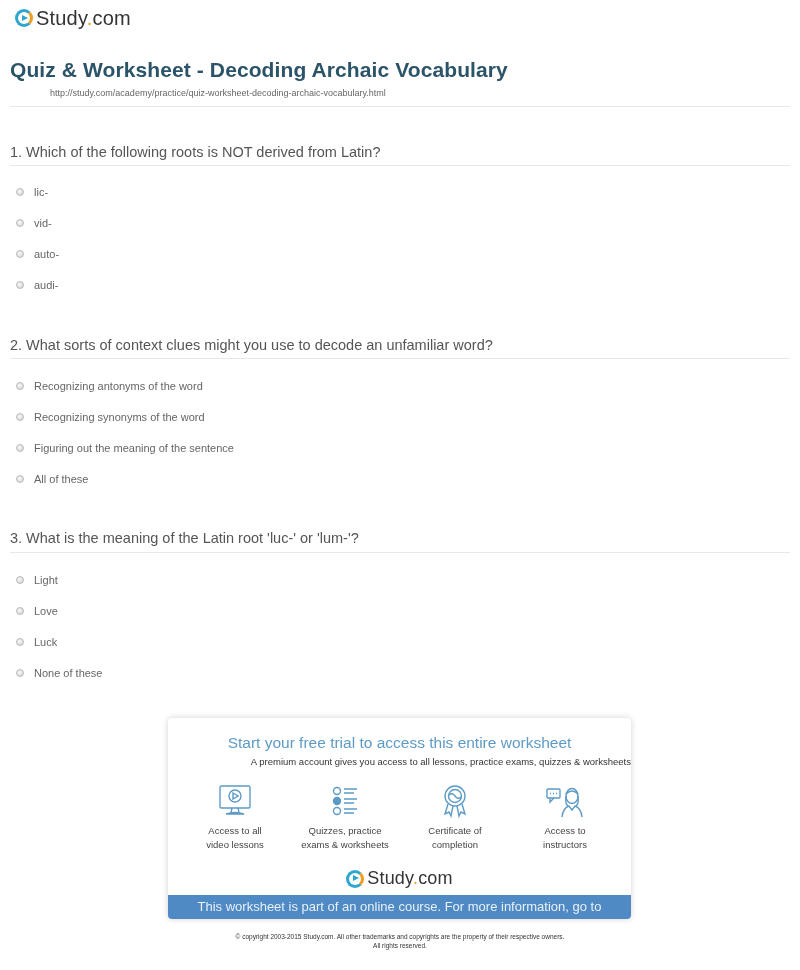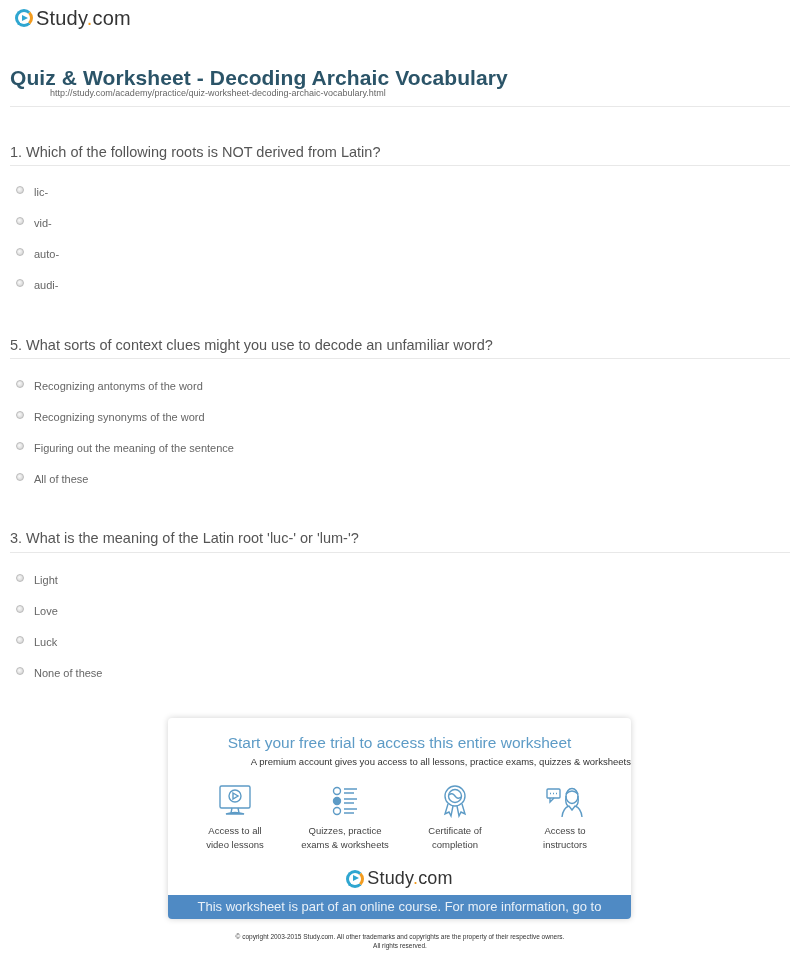--- a/index.html
+++ b/index.html
@@ -5,26 +5,26 @@
     * { box-sizing: border-box; margin: 0; padding: 0; }
     html, body { width: 800px; height: 970px; background: #ffffff; overflow: hidden; }
     body { font-family: "DejaVu Sans", "Liberation Sans", sans-serif; color: #555; position: relative; }
 
     .logo { position: absolute; left: 15px; top: 5px; display: flex; align-items: center; height: 26px; }
     .logo-icon { width: 18px; height: 18px; border-radius: 50%; border: 3px solid #2fa6d0; border-right-color: #f39c1f; position: relative; margin-right: 3px; }
     .logo-icon::after { content: ""; position: absolute; left: 4px; top: 2.5px; border-left: 6px solid #2fa6d0; border-top: 3.5px solid transparent; border-bottom: 3.5px solid transparent; }
     .logo-text { font-family: "Liberation Sans", sans-serif; font-size: 20px; color: #333; letter-spacing: 0.2px; }
     .logo-text .dot { color: #f39c1f; }
 
-    .title { position: absolute; left: 10px; top: 58px; font-size: 21px; font-weight: bold; color: #2b5468; font-family: "Liberation Sans", sans-serif; letter-spacing: 0.1px; margin-top: 8px; }
+    .title { position: absolute; left: 10px; top: 58px; font-size: 21px; font-weight: bold; color: #2b5468; font-family: "Liberation Sans", sans-serif; letter-spacing: 0.1px; }
     .url { position: absolute; left: 10px; top: 88px; font-size: 9px; color: #666; font-family: "Liberation Sans", sans-serif; margin-left: 40px; }
     .divider { position: absolute; left: 10px; width: 780px; height: 1px; background: #e8e8e8; }
 
     .question { position: absolute; left: 10px; font-size: 14.5px; color: #555; font-family: "Liberation Sans", sans-serif; }
-    .option { position: absolute; left: 16px; display: flex; font-size: 11px; color: #666; font-family: "Liberation Sans", sans-serif; }
+    .option { position: absolute; left: 16px; display: flex; align-items: center; font-size: 11px; color: #666; font-family: "Liberation Sans", sans-serif; }
     .radio { width: 8px; height: 8px; border-radius: 50%; border: 1px solid #bbb; background: radial-gradient(circle at 40% 40%, #fafafa, #ccc); margin-right: 10px; }
 
     .promo { position: absolute; left: 168px; top: 718px; width: 463px; height: 201px; background: #fff; border-radius: 4px; box-shadow: 0 0 6px rgba(0,0,0,0.18); overflow: hidden; }
     .promo-title { position: absolute; left: 0; right: 0; top: 16px; text-align: center; font-size: 15.5px; color: #5d9bc6; font-family: "Liberation Sans", sans-serif; }
     .promo-sub { position: absolute; left: 0; right: 0; top: 38px; text-align: right; font-size: 9.5px; color: #333; font-family: "Liberation Sans", sans-serif; }
     .feature { position: absolute; top: 66px; width: 110px; text-align: center; }
     .feature svg { display: block; margin: 0 auto; }
     .feature-label { font-size: 9.5px; color: #444; line-height: 14px; margin-top: 6px; font-family: "Liberation Sans", sans-serif; }
     .promo-logo { position: absolute; left: 0; right: 0; top: 150px; display: flex; justify-content: center; align-items: center; }
     .promo-logo .logo-text { font-size: 18px; }
@@ -57,21 +57,21 @@
   </div>
 <div class="option" style="top:248px">
     <span class="radio"></span>
     <span>auto-</span>
   </div>
 <div class="option" style="top:279px">
     <span class="radio"></span>
     <span>audi-</span>
   </div>
 
-<div class="question" style="top:337px">5. What sorts of context clues might you use to decode an unfamiliar word?</div>
+<div class="question" style="top:337px">2. What sorts of context clues might you use to decode an unfamiliar word?</div>
 <div class="divider" style="top:358px"></div>
 <div class="option" style="top:380px">
     <span class="radio"></span>
     <span>Recognizing antonyms of the word</span>
   </div>
 <div class="option" style="top:411px">
     <span class="radio"></span>
     <span>Recognizing synonyms of the word</span>
   </div>
 <div class="option" style="top:442px">

